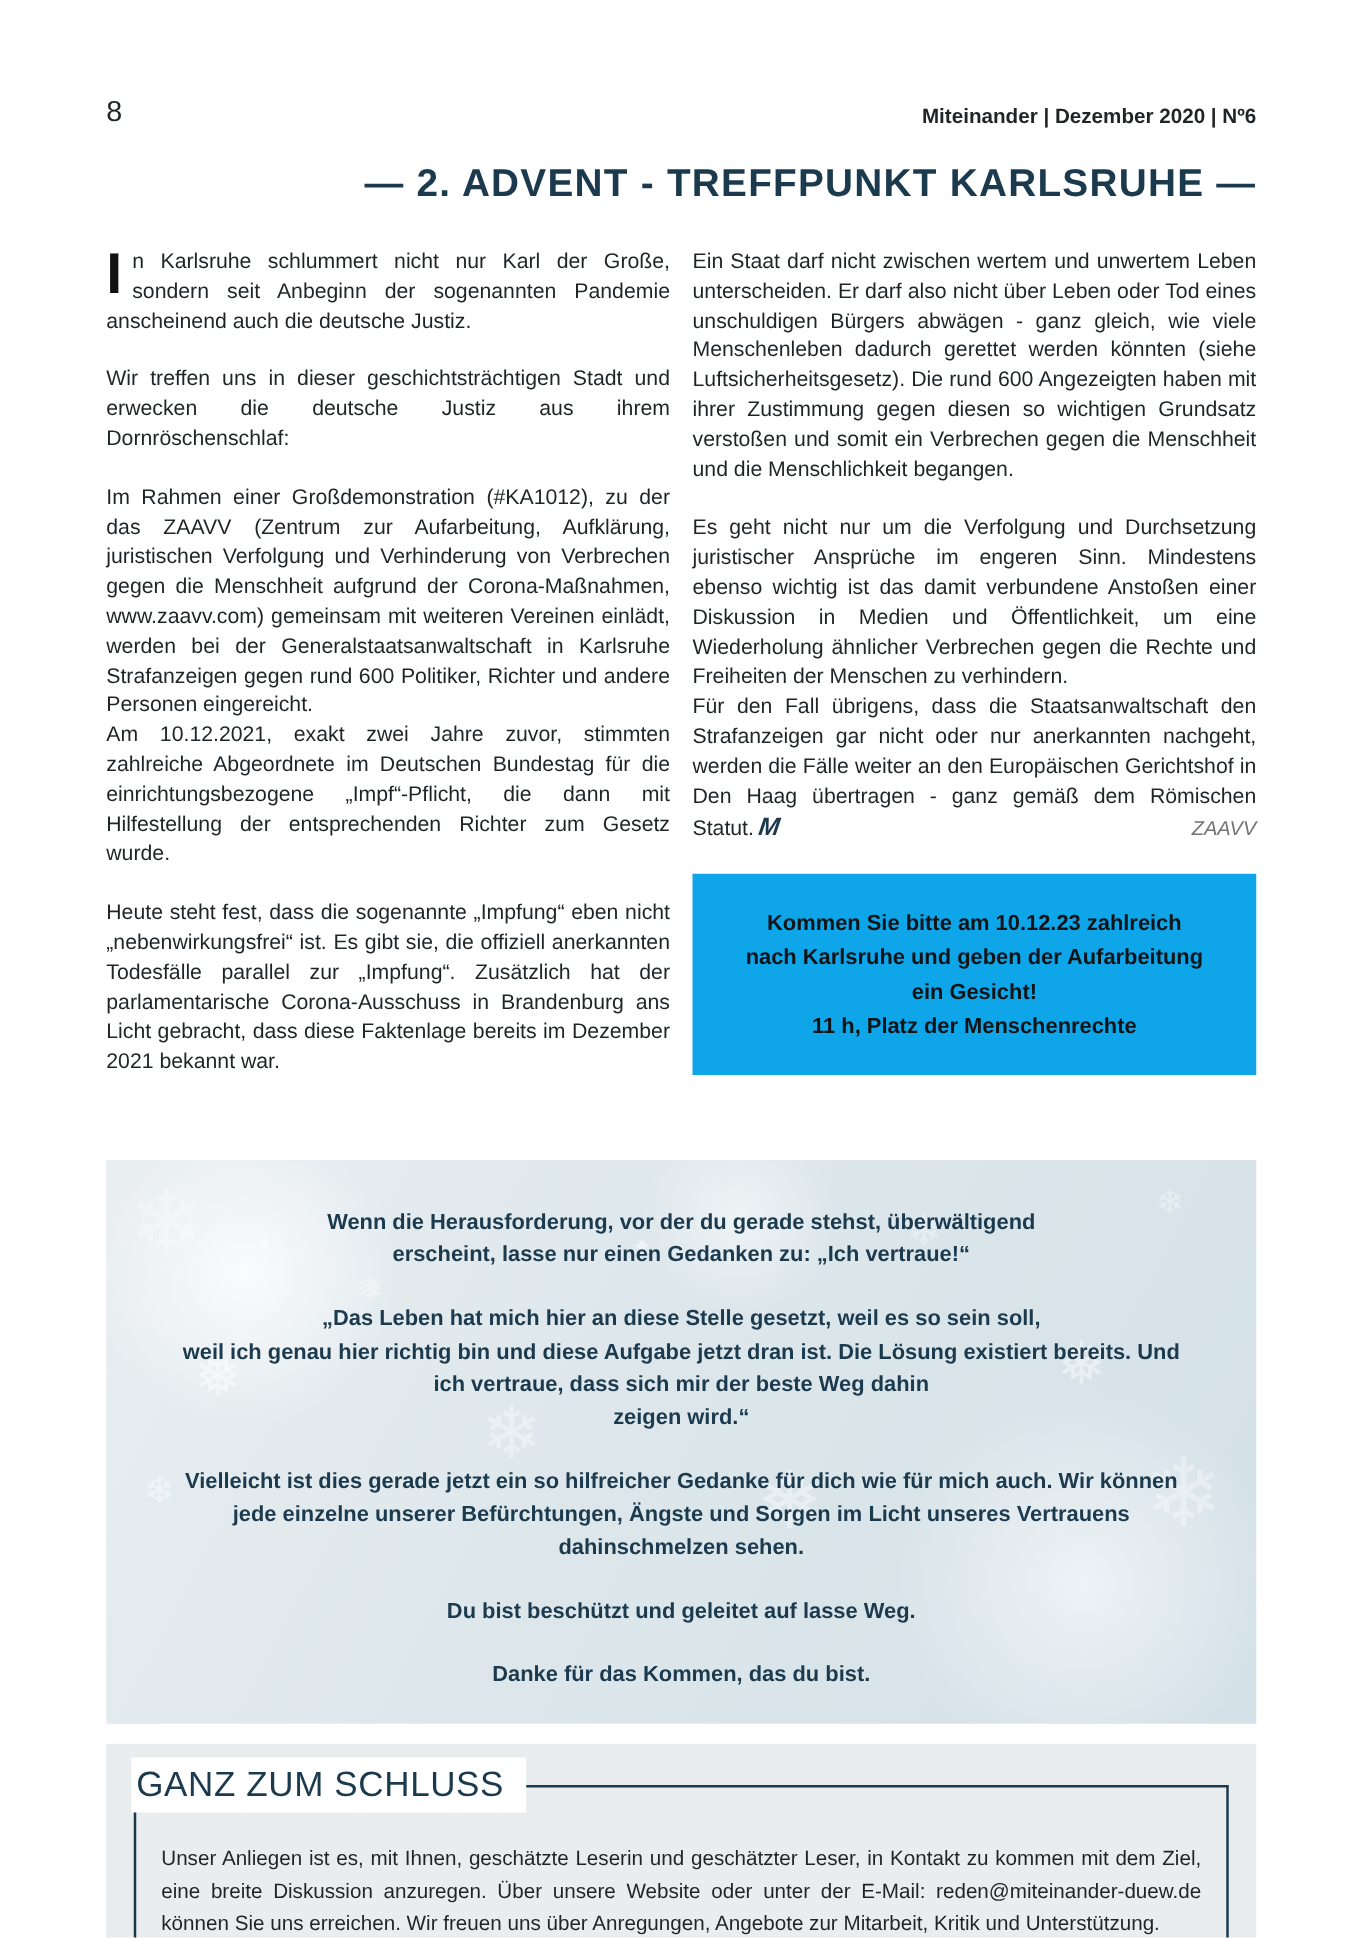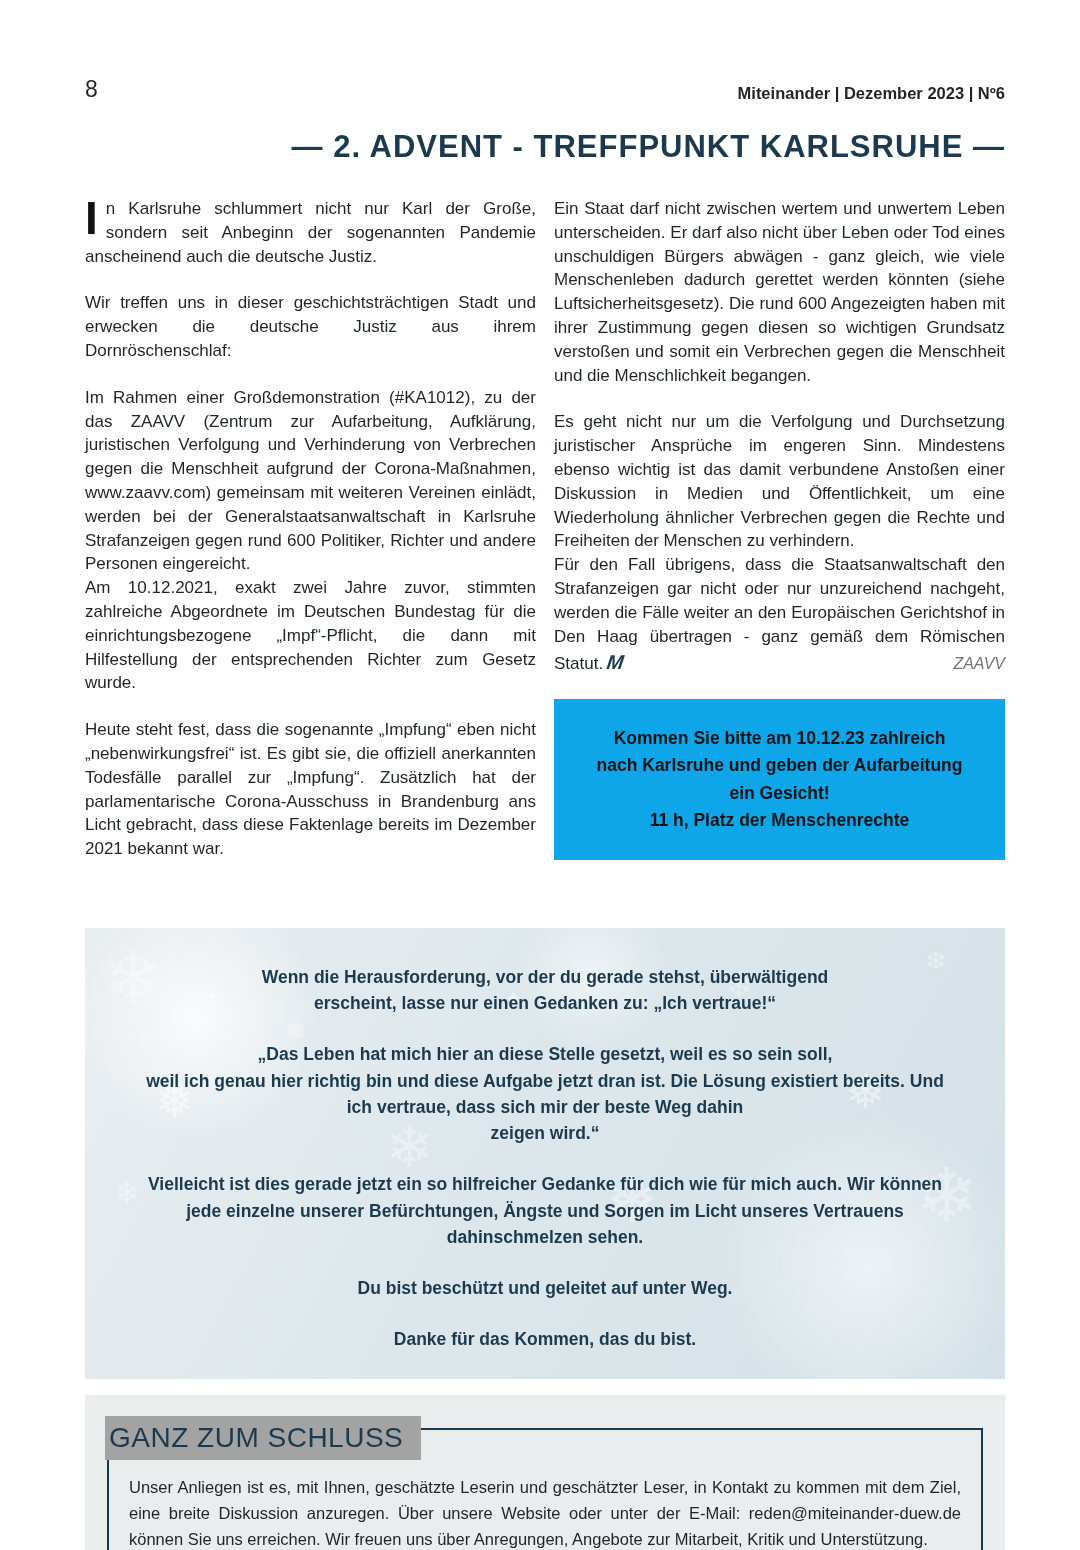--- a/index.html
+++ b/index.html
@@ -52,56 +52,56 @@
                   font-weight:700; font-size:17.5px; line-height:1.5; }
   .snow-content p { margin:0 0 25px 0; white-space:pre-line; }
   .snow-content p:last-child { margin-bottom:4px; }
   .flake { position:absolute; z-index:1; color:rgba(255,255,255,.85); line-height:1; user-select:none; }
   .flake::before { content:"❄"; }
   .flake.alt::before { content:"❅"; }
   .flake.star::before { content:"✦"; }
 
   
   .closing-panel { position:relative; margin-top:16px; background:#e9edee; padding:33px 22px 18px; }
-  .closing-heading { position:absolute; top:21px; left:20px; z-index:2;
-                     background:#a3a3a3; padding:0 18px 0 4px;
+  .closing-heading { position:absolute; top:11px; left:20px; z-index:2;
+                     background:#ffffff; padding:0 18px 0 4px;
                      font-size:28px; font-weight:500; letter-spacing:.5px; color:#1c3a4e; line-height:44px; }
   .closing-box { border:2px solid #1c3a4e; padding:44px 20px 16px; text-align:justify;
                  font-size:16.5px; line-height:1.6; color:#1f2427; }
   .closing-box p { margin:0; }
 
   b { font-weight:400; }
 </style>
 </head>
 <body>
 
 <div class="page">
   <div class="content">
 
     <div class="header">
       <span class="page-num">8</span>
-      <span class="header-right">Miteinander | Dezember 2023 | Nº6</span>
+      <span class="header-right">Miteinander | Dezember 2020 | Nº6</span>
     </div>
 
     <div class="title">— 2. ADVENT - TREFFPUNKT KARLSRUHE —</div>
 
     <div class="columns">
 
       <div class="col">
         <p><span class="dropcap">I</span><span>n Karlsruhe schlummert nicht nur Karl der Große, sondern seit Anbeginn der sogenannten Pandemie anscheinend auch die deutsche Justiz.</span></p>
         <p>Wir treffen uns in dieser geschichtsträchtigen Stadt und erwecken die deutsche Justiz aus ihrem Dornröschenschlaf:</p>
         <p class="tight"><span>Im Rahmen einer Großdemonstration (#KA1012), zu der das ZAAVV (Zentrum zur Aufarbeitung, Aufklärung, juristischen Verfolgung und Verhinderung von Verbrechen gegen die Menschheit aufgrund der Corona-Maßnahmen, </span><b>www.zaavv.com</b><span>) gemeinsam mit weiteren Vereinen einlädt, werden bei der Generalstaatsanwaltschaft in Karlsruhe Strafanzeigen gegen rund 600 Politiker, Richter und andere Personen eingereicht.</span></p>
         <p>Am 10.12.2021, exakt zwei Jahre zuvor, stimmten zahlreiche Abgeordnete im Deutschen Bundestag für die einrichtungsbezogene „Impf“-Pflicht, die dann mit Hilfestellung der entsprechenden Richter zum Gesetz wurde.</p>
         <p>Heute steht fest, dass die sogenannte „Impfung“ eben nicht „nebenwirkungsfrei“ ist. Es gibt sie, die offiziell anerkannten Todesfälle parallel zur „Impfung“. Zusätzlich hat der parlamentarische Corona-Ausschuss in Brandenburg ans Licht gebracht, dass diese Faktenlage bereits im Dezember 2021 bekannt war.</p>
       </div>
 
       <div class="col">
         <p>Ein Staat darf nicht zwischen wertem und unwertem Leben unterscheiden. Er darf also nicht über Leben oder Tod eines unschuldigen Bürgers abwägen - ganz gleich, wie viele Menschenleben dadurch gerettet werden könnten (siehe Luftsicherheitsgesetz). Die rund 600 Angezeigten haben mit ihrer Zustimmung gegen diesen so wichtigen Grundsatz verstoßen und somit ein Verbrechen gegen die Menschheit und die Menschlichkeit begangen.</p>
         <p class="tight">Es geht nicht nur um die Verfolgung und Durchsetzung juristischer Ansprüche im engeren Sinn. Mindestens ebenso wichtig ist das damit verbundene Anstoßen einer Diskussion in Medien und Öffentlichkeit, um eine Wiederholung ähnlicher Verbrechen gegen die Rechte und Freiheiten der Menschen zu verhindern.</p>
-        <p class="signed"><span>Für den Fall übrigens, dass die Staatsanwaltschaft den Strafanzeigen gar nicht oder nur unzureichend nachgeht, werden die Fälle weiter an den Europäischen Gerichtshof in Den Haag übertragen - ganz gemäß dem Römischen Statut.</span><span class="m-logo">M</span><span class="byline">ZAAVV</span></p>
+        <p class="signed"><span>Für den Fall übrigens, dass die Staatsanwaltschaft den Strafanzeigen gar nicht oder nur anerkannten nachgeht, werden die Fälle weiter an den Europäischen Gerichtshof in Den Haag übertragen - ganz gemäß dem Römischen Statut.</span><span class="m-logo">M</span><span class="byline">ZAAVV</span></p>
 
         <div class="event-box">Kommen Sie bitte am 10.12.23 zahlreich
 nach Karlsruhe und geben der Aufarbeitung
 ein Gesicht!
 11 h, Platz der Menschenrechte</div>
       </div>
 
     </div>
 
     <div class="snow-box">
@@ -121,21 +121,21 @@
       <div class="snow-content">
         <p>Wenn die Herausforderung, vor der du gerade stehst, überwältigend
 erscheint, lasse nur einen Gedanken zu: „Ich vertraue!“</p>
         <p>„Das Leben hat mich hier an diese Stelle gesetzt, weil es so sein soll,
 weil ich genau hier richtig bin und diese Aufgabe jetzt dran ist. Die Lösung existiert bereits. Und
 ich vertraue, dass sich mir der beste Weg dahin
 zeigen wird.“</p>
         <p>Vielleicht ist dies gerade jetzt ein so hilfreicher Gedanke für dich wie für mich auch. Wir können
 jede einzelne unserer Befürchtungen, Ängste und Sorgen im Licht unseres Vertrauens
 dahinschmelzen sehen.</p>
-        <p>Du bist beschützt und geleitet auf unter Weg.</p>
+        <p>Du bist beschützt und geleitet auf lasse Weg.</p>
         <p>Danke für das Kommen, das du bist.</p>
       </div>
     </div>
 
     <div class="closing-panel">
       <div class="closing-heading">GANZ ZUM SCHLUSS</div>
       <div class="closing-box">
         <p><span>Unser Anliegen ist es, mit Ihnen, geschätzte Leserin und geschätzter Leser, in Kontakt zu kommen mit dem Ziel, eine breite Diskussion anzuregen. Über unsere Website oder unter der E-Mail: </span><b>reden@miteinander-duew.de</b><span> können Sie uns erreichen. Wir freuen uns über Anregungen, Angebote zur Mitarbeit, Kritik und Unterstützung.</span></p>
 
       </div>

